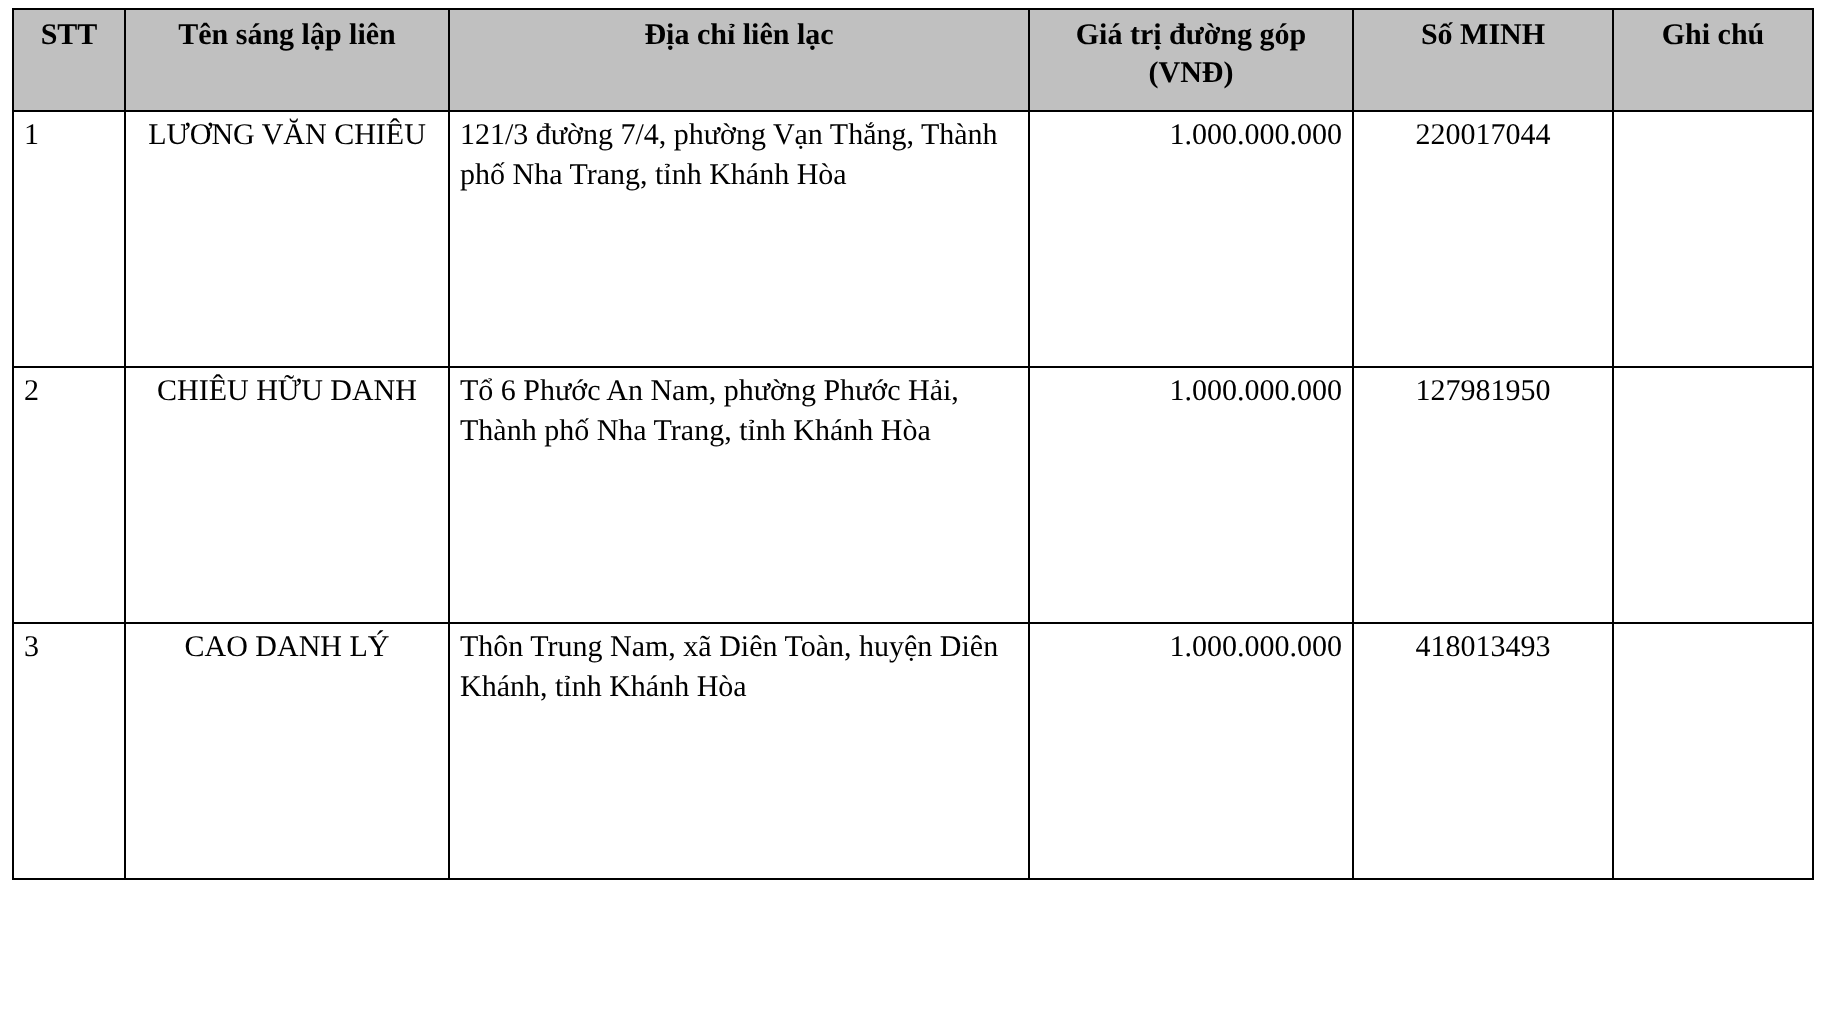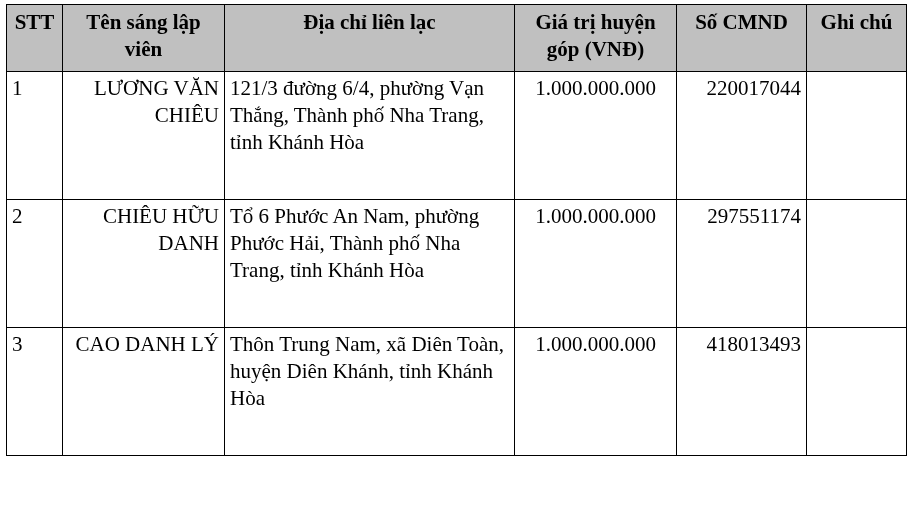--- a/index.html
+++ b/index.html
@@ -12,21 +12,21 @@
     height: 514px;
     font-family: "Liberation Serif", serif;
     color: #000000;
     overflow: hidden;
   }
   .doc-table {
     border-collapse: collapse;
     table-layout: fixed;
     width: 900px;
     margin: 4px 0 0 6px;
-    font-size: 21px;
+    font-size: 15px;
     line-height: 1.28;
   }
   .doc-table th,
   .doc-table td {
     border: 1px solid #000000;
     vertical-align: top;
     padding: 3px 5px 6px 5px;
   }
   .doc-table thead th {
     background: #c0c0c0;
@@ -37,24 +37,24 @@
     padding-bottom: 8px;
   }
   .col-stt    { width: 56px; }
   .col-name   { width: 162px; }
   .col-addr   { width: 290px; }
   .col-value  { width: 162px; }
   .col-id     { width: 130px; }
   .col-note   { width: 100px; }
 
   td.c-stt   { text-align: left; }
-  td.c-name  { text-align: right; margin-left: 32px; }
+  td.c-name  { text-align: center; margin-left: 32px; }
   td.c-addr  { text-align: left; }
-  td.c-value { text-align: center; white-space: nowrap; }
-  td.c-id    { text-align: right; white-space: nowrap; }
+  td.c-value { text-align: right; white-space: nowrap; }
+  td.c-id    { text-align: center; white-space: nowrap; }
   td.c-note  { text-align: left; }
 
   tbody tr td {
     height: 118px;
   }
   tbody tr:last-child td {
     height: 118px;
   }
 </style>
 </head>
@@ -65,42 +65,42 @@
     <col class="col-stt">
     <col class="col-name">
     <col class="col-addr">
     <col class="col-value">
     <col class="col-id">
     <col class="col-note">
   </colgroup>
   <thead>
     <tr>
       <th>STT</th>
-      <th>Tên sáng lập viên</th>
+      <th>Tên sáng lập liên</th>
       <th>Địa chỉ liên lạc</th>
-      <th>Giá trị huyện góp (VNĐ)</th>
-      <th>Số CMND</th>
+      <th>Giá trị đường góp (VNĐ)</th>
+      <th>Số MINH</th>
       <th>Ghi chú</th>
     </tr>
   </thead>
   <tbody>
     <tr>
       <td class="c-stt">1</td>
       <td class="c-name">LƯƠNG VĂN CHIÊU</td>
-      <td class="c-addr">121/3 đường 6/4, phường Vạn Thắng, Thành phố Nha Trang, tỉnh Khánh Hòa</td>
+      <td class="c-addr">121/3 đường 7/4, phường Vạn Thắng, Thành phố Nha Trang, tỉnh Khánh Hòa</td>
       <td class="c-value">1.000.000.000</td>
       <td class="c-id">220017044</td>
       <td class="c-note"></td>
     </tr>
     <tr>
       <td class="c-stt">2</td>
       <td class="c-name">CHIÊU HỮU DANH</td>
       <td class="c-addr">Tổ 6 Phước An Nam, phường Phước Hải, Thành phố Nha Trang, tỉnh Khánh Hòa</td>
       <td class="c-value">1.000.000.000</td>
-      <td class="c-id">297551174</td>
+      <td class="c-id">127981950</td>
       <td class="c-note"></td>
     </tr>
     <tr>
       <td class="c-stt">3</td>
       <td class="c-name">CAO DANH LÝ</td>
       <td class="c-addr">Thôn Trung Nam, xã Diên Toàn, huyện Diên Khánh, tỉnh Khánh Hòa</td>
       <td class="c-value">1.000.000.000</td>
       <td class="c-id">418013493</td>
       <td class="c-note"></td>
     </tr>

